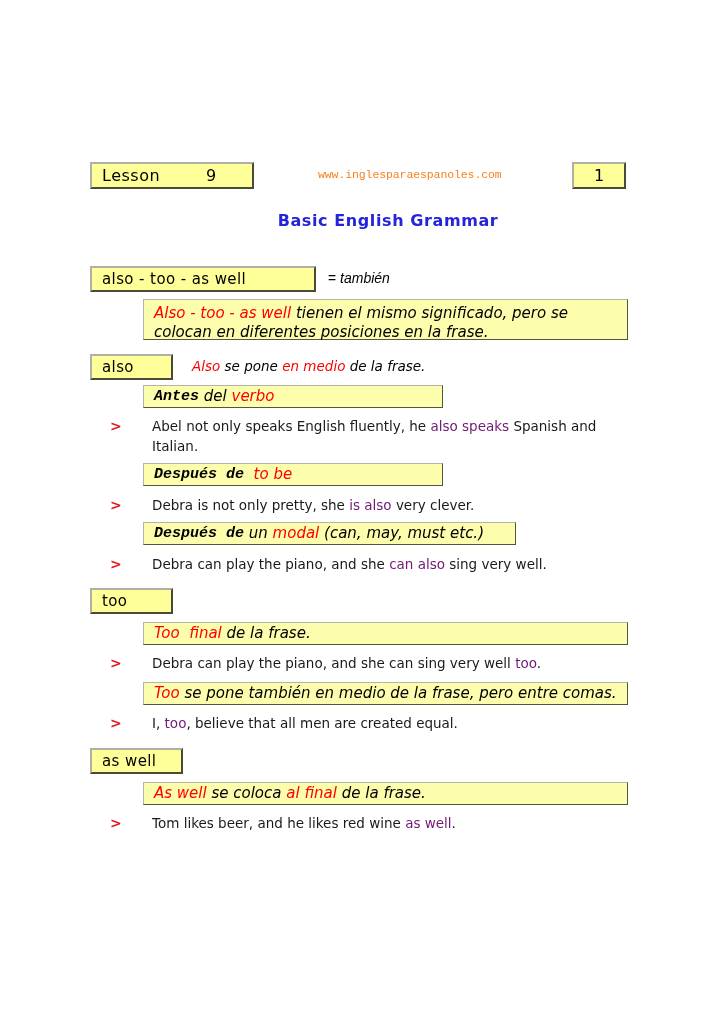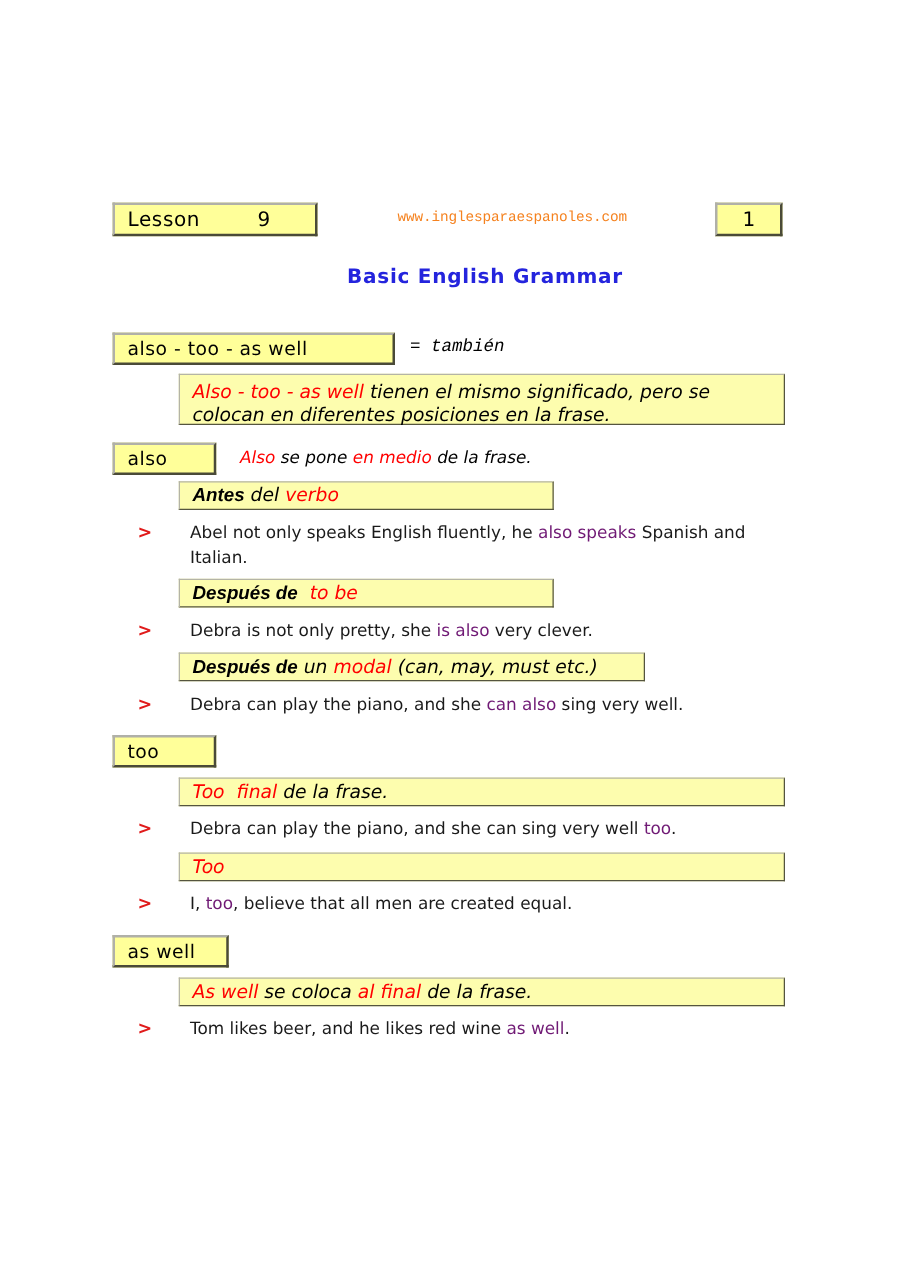--- a/index.html
+++ b/index.html
@@ -91,21 +91,21 @@
   }
 
   #hw-all     { left: 90px;  top: 266px; width: 226px; height: 26px; }
   #hw-also    { left: 90px;  top: 354px; width: 83px;  height: 26px; }
   #hw-too     { left: 90px;  top: 588px; width: 83px;  height: 26px; }
   #hw-aswell  { left: 90px;  top: 748px; width: 93px;  height: 26px; }
 
   #equals-tambien {
     position: absolute;
     left: 328px; top: 270px;
-    font-family: Liberation Mono, monospace;
+    font-family: Liberation Sans, sans-serif;
     font-size: 14px;
     font-style: italic;
     white-space: nowrap;
     text-align: right;
   }
   #equals-tambien .eq { font-style: normal; }
 
   
   .note {
     position: absolute;
@@ -132,21 +132,21 @@
                   display: flex; align-items: center; padding-top: 0; padding-bottom: 0; }
   #note-too-final    { left: 143px; top: 622px; width: 485px; height: 23px;
                   display: flex; align-items: center; padding-top: 0; padding-bottom: 0; }
   #note-too-comas    { left: 143px; top: 682px; width: 485px; height: 23px;
                   display: flex; align-items: center; padding-top: 0; padding-bottom: 0; }
   #note-aswell-final { left: 143px; top: 782px; width: 485px; height: 23px;
                   display: flex; align-items: center; padding-top: 0; padding-bottom: 0; }
 
   
   .note .emph {
-    font-family: Liberation Sans, sans-serif;
+    font-family: Liberation Mono, monospace;
     font-weight: bold;
     font-style: italic;
   }
 
   
   #rule-also-inline {
     position: absolute;
     left: 192px; top: 358px;
     font-family: "DejaVu Sans", sans-serif;
     font-size: 13.5px;
@@ -260,21 +260,21 @@
   <div class="note" id="note-too-final">
     <span class="red">Too</span>&nbsp;&nbsp;<span class="red">final</span>&nbsp;<span>de la frase.</span>
   </div>
 
   <div class="example" id="ex-4">
     <span class="marker">&gt;</span>
     <span class="body"><span>Debra can play the piano, and she can sing very well </span><span class="hl">too</span><span>.</span></span>
   </div>
 
   <div class="note" id="note-too-comas">
-    <span class="red">Too</span>&nbsp;
+    <span class="red">Too</span>&nbsp;<span>se pone también en medio de la frase, pero entre comas.</span>
   </div>
 
   <div class="example" id="ex-5">
     <span class="marker">&gt;</span>
     <span class="body"><span>I, </span><span class="hl">too</span><span>, believe that all men are created equal.</span></span>
   </div>
 
   <div class="ybox" id="hw-aswell">
     <span class="headword">as well</span>
   </div>

